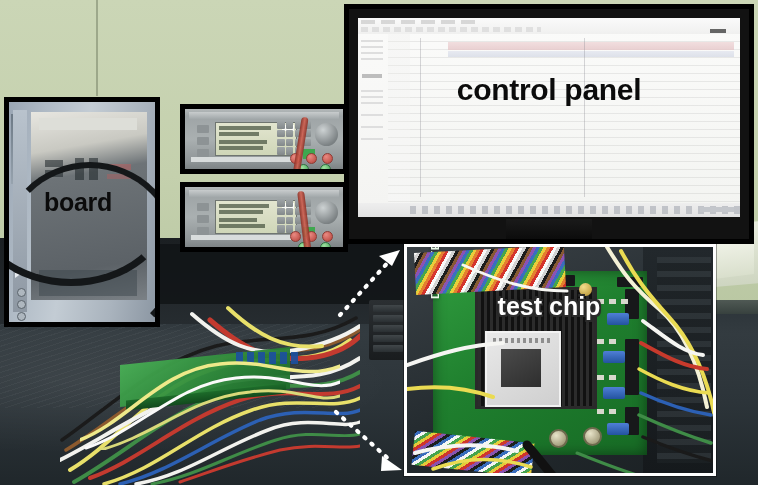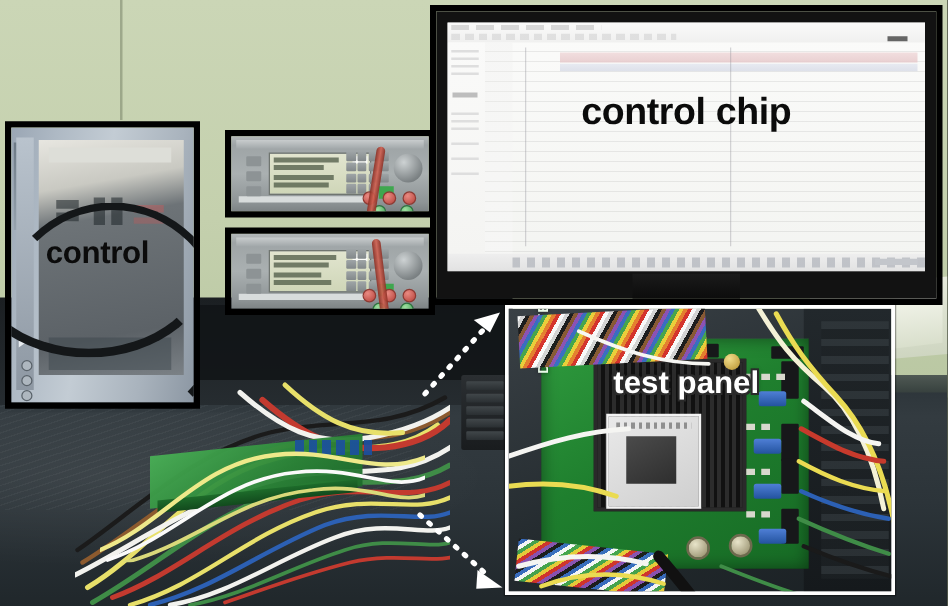--- a/index.html
+++ b/index.html
@@ -337,25 +337,25 @@
       <div class="ss-taskbar">
         <div class="ss-tb-icons"></div>
         <div class="ss-tb-clock"></div>
       </div>
       <div class="mon-logo"></div>
     </div>
     <div class="mon-stand"></div>
   </div>
 
   <div class="abs lbl-black mon-label">
-    <div>control chip</div>
+    <div>control panel</div>
   </div>
 
   <div class="abs lbl-black pxie-label">
-    <div>control</div>
+    <div>board</div>
   </div>
 
   <div class="keyb">
     <div class="keyb-key" style="top:5px"></div>
     <div class="keyb-key" style="top:15px"></div>
     <div class="keyb-key" style="top:25px"></div>
     <div class="keyb-key" style="top:35px"></div>
     <div class="keyb-key" style="top:45px"></div>
   </div>
 
@@ -460,21 +460,21 @@
           <path d="M0,142 C30,138 58,140 86,150" stroke="#eadb52" stroke-width="4"></path>
           <path d="M8,206 C44,196 78,196 110,204" stroke="#f5f5f2" stroke-width="4"></path>
           <path d="M26,222 C58,210 92,210 124,220" stroke="#eadb52" stroke-width="3.5"></path>
           <path d="M120,198 C132,212 140,222 148,232" stroke="#111" stroke-width="9"></path>
           <path d="M56,18 C92,34 122,44 160,44" stroke="#f7f7f3" stroke-width="3"></path>
           <path d="M170,206 C190,214 210,222 230,228" stroke="#3f8c47" stroke-width="3"></path>
         </g>
       </svg>
     </div>
 
-    <div class="abs lbl-white" style="left:34px;top:46px;width:216px;font-size:25px;">test panel</div>
+    <div class="abs lbl-white" style="left:34px;top:46px;width:216px;font-size:25px;">test chip</div>
   </div>
 
   <svg class="arrow-svg">
     <g>
       <path d="M340,315 L392,258" stroke="#ffffff" stroke-width="4.2" stroke-linecap="round" stroke-dasharray="1.5 8" fill="none"></path>
       <polygon points="400,250 379,256 392,266" fill="#ffffff"></polygon>
     </g>
     <g>
       <path d="M336,412 L392,462" stroke="#ffffff" stroke-width="4.2" stroke-linecap="round" stroke-dasharray="1.5 8" fill="none"></path>
       <polygon points="402,470 382,456 381,471" fill="#ffffff"></polygon>

